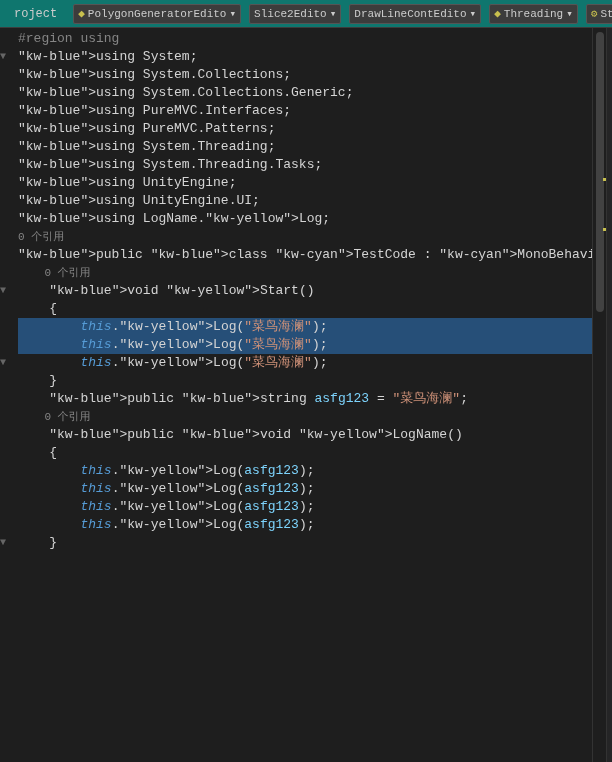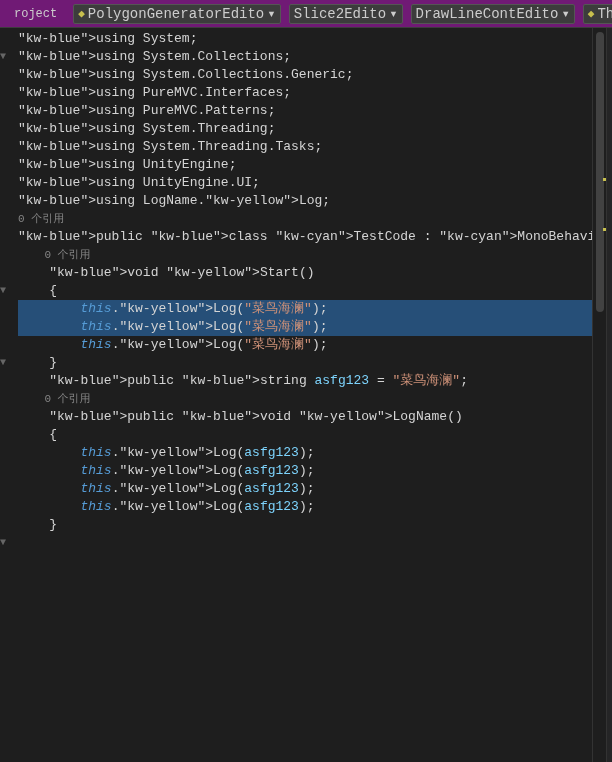--- a/index.html
+++ b/index.html
@@ -8,21 +8,21 @@
       font-family: 'Consolas', 'Courier New', monospace;
       font-size: 13px;
       color: #d4d4d4;
       width: 612px;
       height: 762px;
       overflow: hidden;
     }
 
     
     .top-bar {
-      background: #701a75;
+      background: #0f766e;
       height: 28px;
       display: flex;
       align-items: center;
       padding: 0 6px;
       border-bottom: 1px solid #3c3c3c;
       gap: 4px;
     }
     .top-bar-item {
       color: #cccccc;
       font-size: 12px;
@@ -39,21 +39,21 @@
       height: 20px;
       cursor: pointer;
       margin-left: 4px;
     }
     .dropdown-group .icon {
       color: #c8c04e;
       margin-right: 3px;
       font-size: 11px;
     }
     .dropdown-group span {
-      font-size: 14px;
+      font-size: 11px;
       color: #cccccc;
     }
     .dropdown-arrow {
       color: #999;
       font-size: 9px;
       margin-left: 3px;
     }
 
     
     .editor-container {
@@ -190,20 +190,21 @@
       <div style="height: 18px; line-height: 18px; color: rgb(102, 102, 102); font-size: 10px; cursor: pointer;">▼</div>
       <div style="height: 18px; line-height: 18px; color: rgb(102, 102, 102); font-size: 10px; cursor: default;"></div>
       <div style="height: 18px; line-height: 18px; color: rgb(102, 102, 102); font-size: 10px; cursor: default;"></div>
       <div style="height: 18px; line-height: 18px; color: rgb(102, 102, 102); font-size: 10px; cursor: default;"></div>
       <div style="height: 18px; line-height: 18px; color: rgb(102, 102, 102); font-size: 10px; cursor: default;"></div>
       <div style="height: 18px; line-height: 18px; color: rgb(102, 102, 102); font-size: 10px; cursor: default;"></div>
       <div style="height: 18px; line-height: 18px; color: rgb(102, 102, 102); font-size: 10px; cursor: default;"></div>
     </div>
 
   <div class="code-area" id="code-area">
+      <div class="code-line"><span class="kw-gray">#region using</span></div>
       <div class="code-line"><span class="&lt;span">"kw-blue"</span>&gt;using <span class="kw-white">System</span>;</div>
       <div class="code-line"><span class="&lt;span">"kw-blue"</span>&gt;using <span class="kw-white">System</span>.Collections;</div>
       <div class="code-line"><span class="&lt;span">"kw-blue"</span>&gt;using <span class="kw-white">System</span>.Collections.Generic;</div>
       <div class="code-line"><span class="&lt;span">"kw-blue"</span>&gt;using <span class="kw-white">PureMVC</span>.Interfaces;</div>
       <div class="code-line"><span class="&lt;span">"kw-blue"</span>&gt;using <span class="kw-white">PureMVC</span>.Patterns;</div>
       <div class="code-line"><span class="&lt;span">"kw-blue"</span>&gt;using <span class="kw-white">System</span>.Threading;</div>
       <div class="code-line"><span class="&lt;span">"kw-blue"</span>&gt;using <span class="kw-white">System</span>.Threading.Tasks;</div>
       <div class="code-line"><span class="&lt;span">"kw-blue"</span>&gt;using <span class="kw-white">UnityEngine</span>;</div>
       <div class="code-line"><span class="&lt;span">"kw-blue"</span>&gt;using <span class="kw-white">UnityEngine</span>.UI;</div>
       <div class="code-line"><span class="&lt;span">"kw-blue"</span>&gt;using <span class="kw-white">LogName</span>.<span class="&lt;span">"kw-yellow"</span>&gt;Log;</div>

